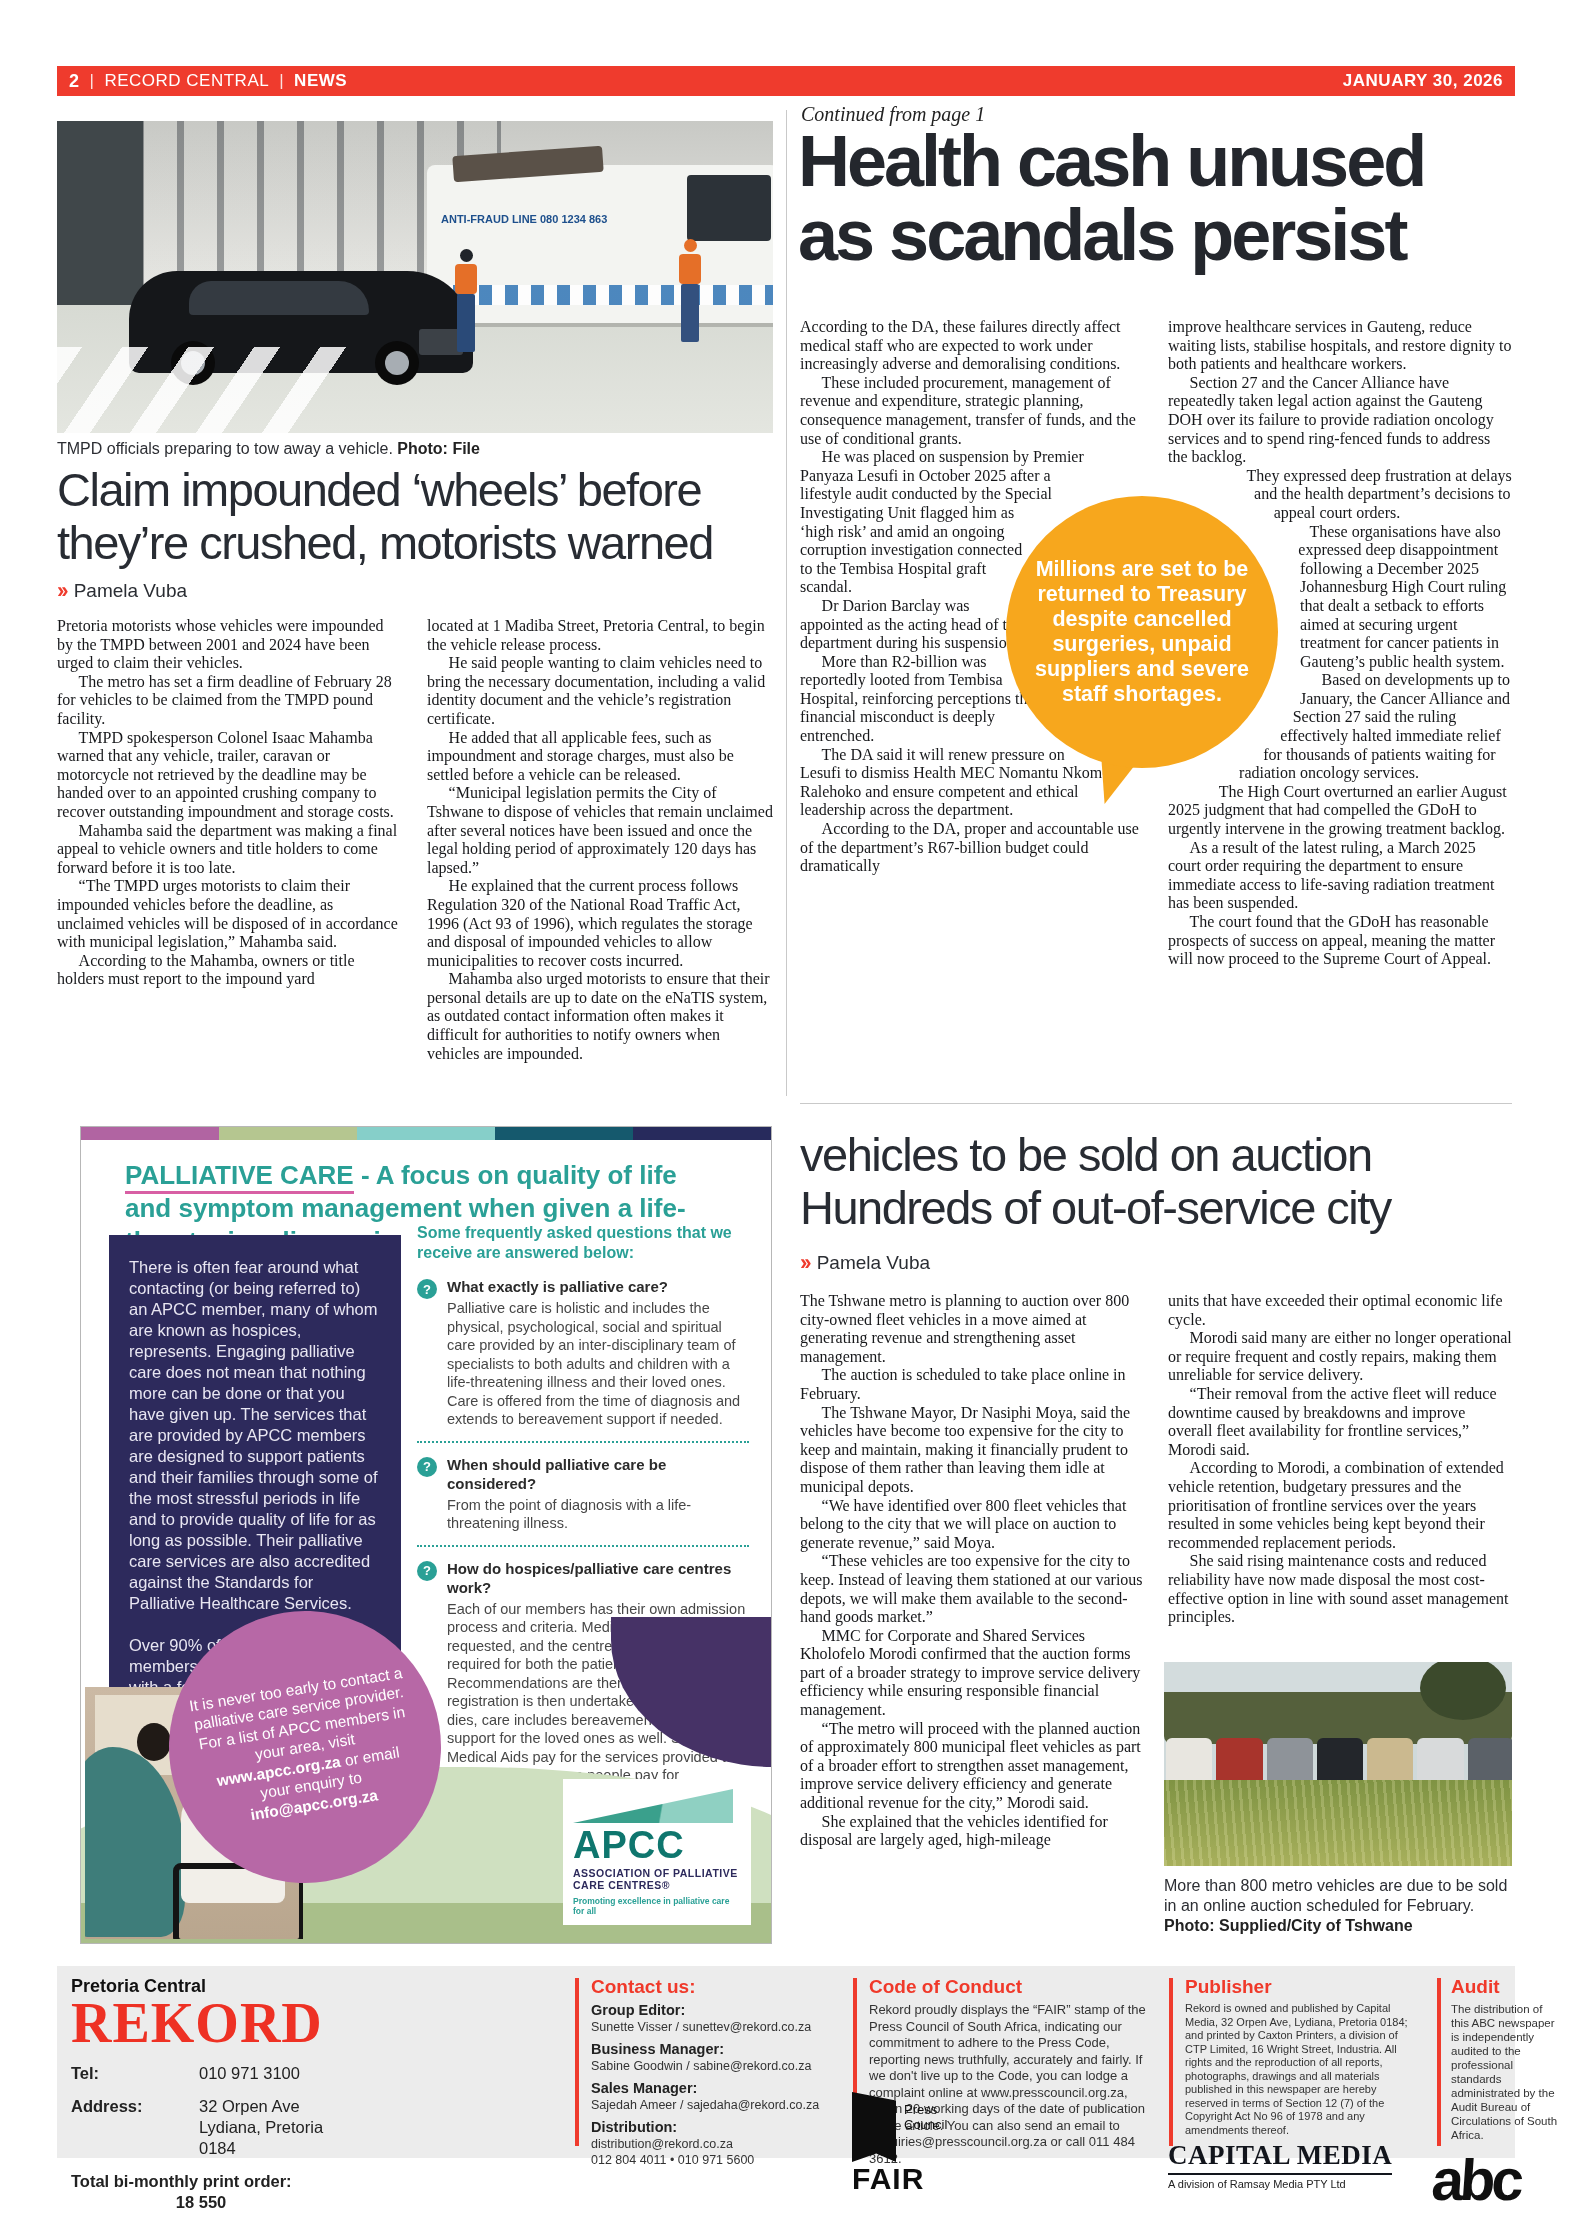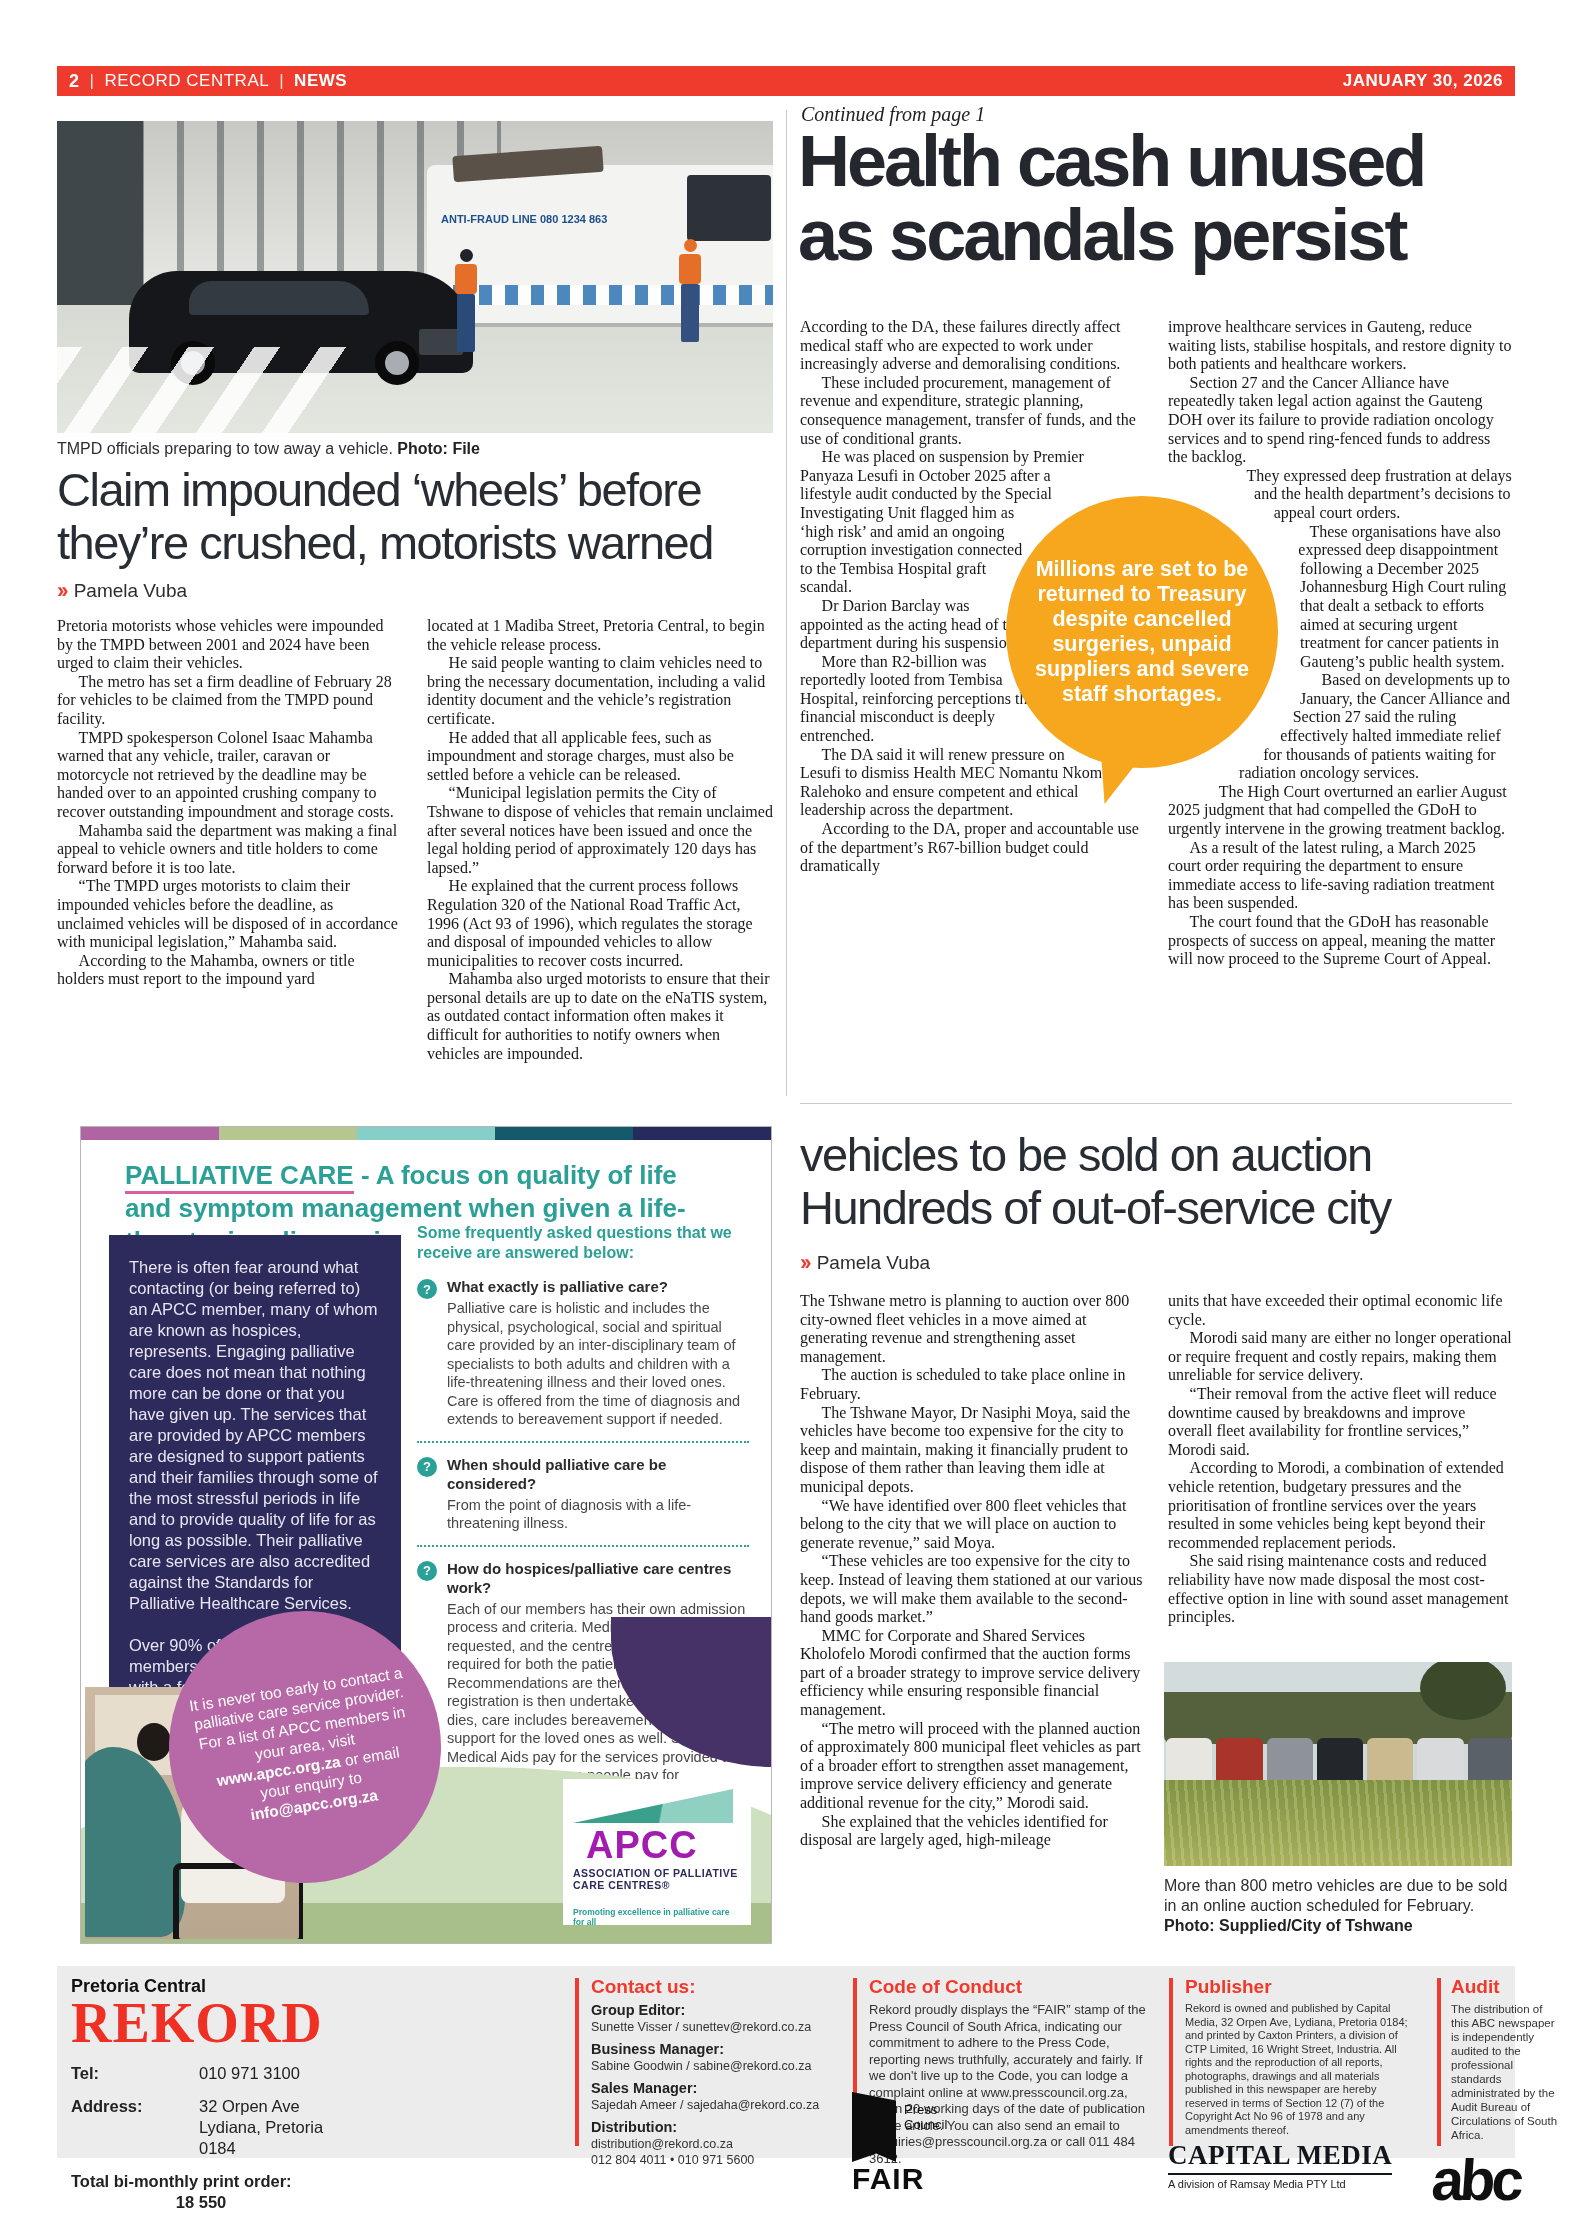--- a/index.html
+++ b/index.html
@@ -101,23 +101,23 @@
   .adphoto .win{position:absolute;left:10px;top:8px;width:90px;height:80px;background:#e6ddcc;}
   .adphoto .nurse{position:absolute;left:-20px;top:60px;width:120px;height:190px;background:#3e7d7a;border-radius:40% 60% 20% 20%;}
   .adphoto .nhead{position:absolute;left:52px;top:36px;width:34px;height:38px;background:#201a16;border-radius:50%;}
   .adphoto .man{position:absolute;left:96px;top:96px;width:104px;height:120px;background:#f2efe9;border-radius:36px 36px 8px 8px;}
   .adphoto .mhead{position:absolute;left:120px;top:52px;width:44px;height:50px;background:#6e4a33;border-radius:50%;}
   .adphoto .beard{position:absolute;left:118px;top:78px;width:48px;height:30px;background:#cfcdc8;border-radius:0 0 26px 26px;}
   .adphoto .chair{position:absolute;left:88px;top:176px;width:120px;height:70px;border:6px solid #141414;border-radius:8px;background:transparent;}
   .apcc{position:absolute;left:482px;top:652px;width:188px;height:146px;background:#fff;padding:10px 10px;box-sizing:border-box;z-index:4;}
   .apcctri{width:160px;height:34px;background:linear-gradient(100deg,#3aa08c 55%,#8fd0c2 56%);
            clip-path:polygon(0 100%,100% 0,100% 100%);margin-bottom:4px;}
-  .apccname{font-size:38px;font-weight:bold;color:#a21caf;letter-spacing:1px;line-height:36px;margin-left:13px;}
+  .apccname{font-size:38px;font-weight:bold;color:#0f766e;letter-spacing:1px;line-height:36px;}
   .apccl1{font-size:10.5px;font-weight:bold;color:#2d2a5c;letter-spacing:.5px;margin-top:4px;}
-  .apcctag{font-size:8.5px;font-weight:bold;color:#2aa096;margin-top:16px;}
+  .apcctag{font-size:8.5px;font-weight:bold;color:#2aa096;margin-top:5px;}
 
   
   .headline3{left:800px;top:1128px;width:720px;font-size:47px;line-height:53px;letter-spacing:-1.5px;color:#282c33;}
   .photo3{left:1164px;top:1662px;width:348px;height:204px;overflow:hidden;background:#cfd9da;}
   .p3sky{position:absolute;left:0;top:0;width:100%;height:40px;background:#d3dcdd;}
   .p3trees{position:absolute;left:0;top:30px;width:100%;height:52px;background:#55603c;border-radius:0 0 8px 8px;}
   .p3palm{position:absolute;right:6px;top:-6px;width:86px;height:64px;background:#3c4a2c;border-radius:50%;}
   .p3cars{position:absolute;left:0;top:76px;width:100%;height:44px;display:flex;gap:4px;padding:0 2px;}
   .p3cars div{flex:1;border-radius:6px 6px 2px 2px;}
   .p3grass{position:absolute;left:0;top:118px;width:100%;height:86px;

